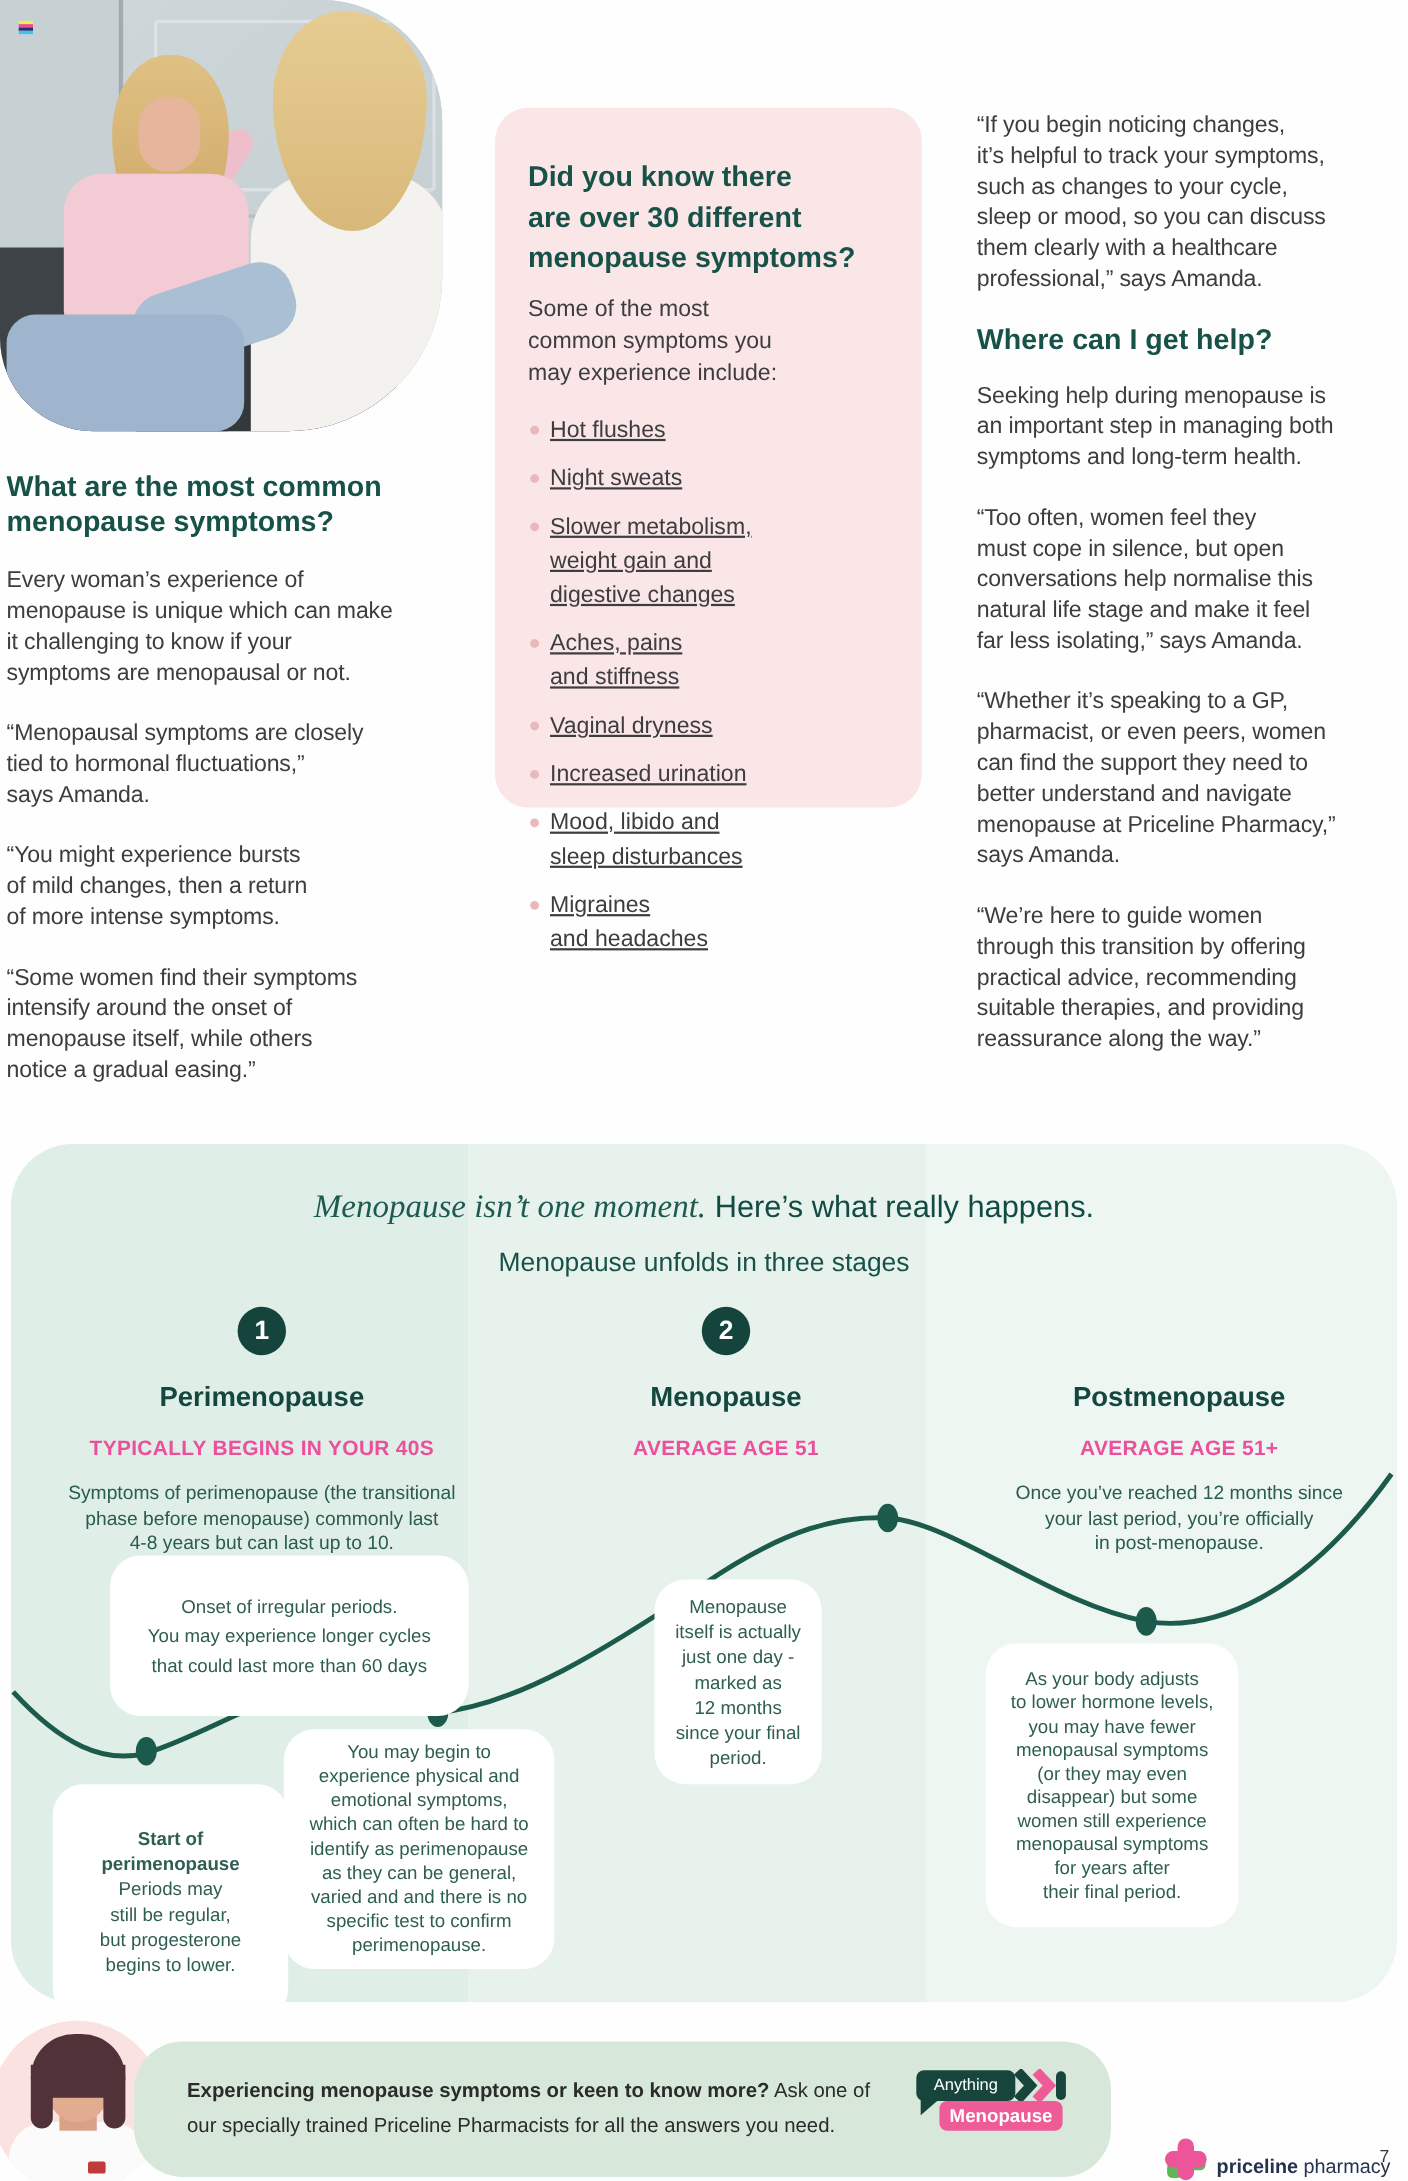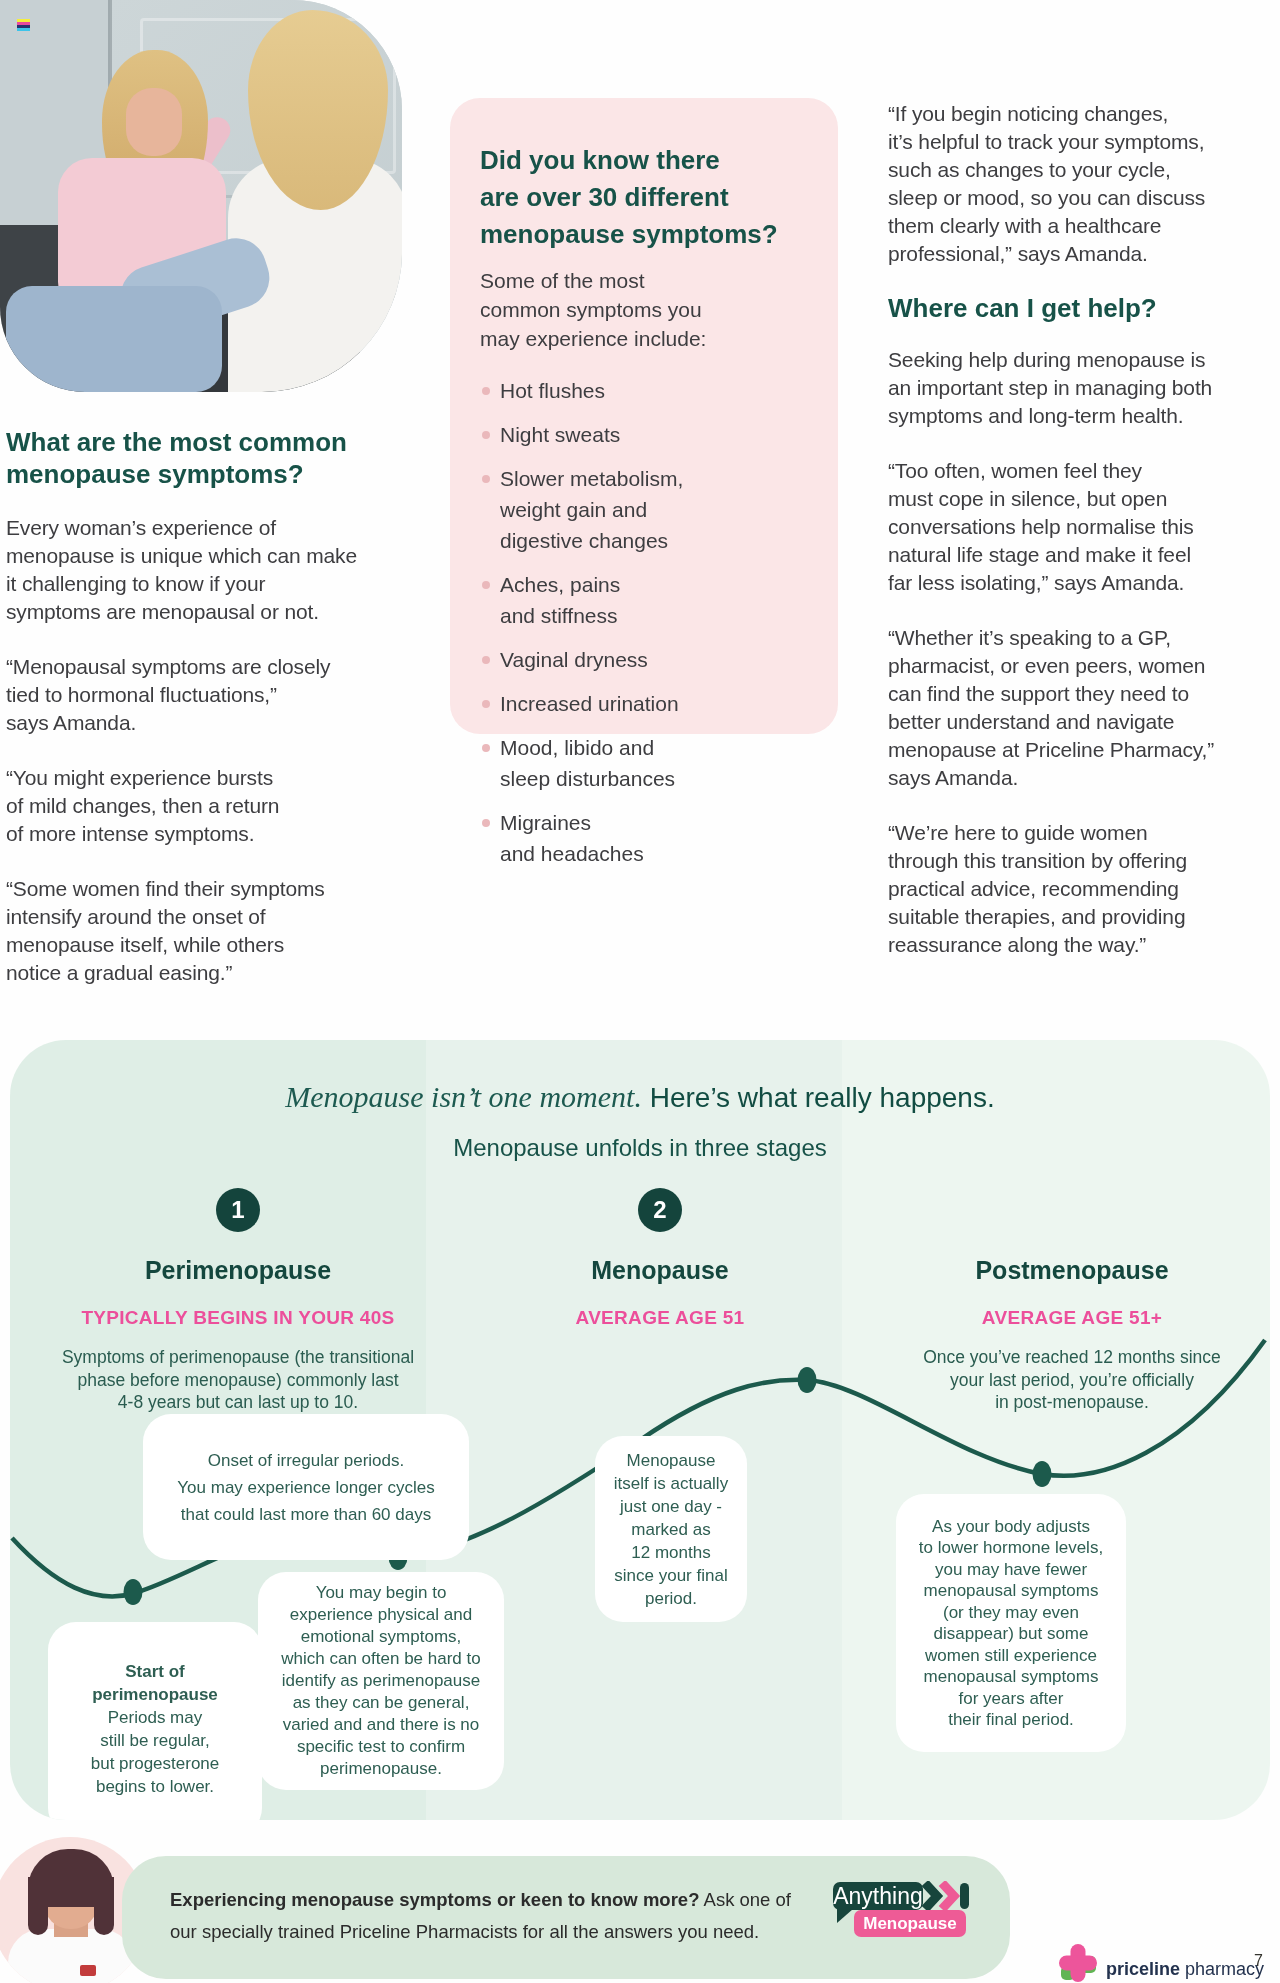--- a/index.html
+++ b/index.html
@@ -38,21 +38,21 @@
   .col-right{position:absolute;left:888px;top:100px;width:386px;}
   .col-right .body-p:first-of-type{margin-top:0;}
   .col-right h2.sec{margin:24px 0 0 0;}
   .col-right h2.sec + .body-p{margin-top:22px;}
 
   
   .didyouknow{position:absolute;left:450px;top:98px;width:388px;height:636px;background:#fbe6e7;
               border-radius:30px;box-sizing:border-box;padding:44px 28px 0 30px;}
   .didyouknow h3{font-size:26px;line-height:37px;font-weight:bold;color:#175248;margin:0;}
   .didyouknow .intro{font-size:21px;line-height:29px;margin:13px 0 0 0;}
-  .symptoms{list-style:none;margin:22px 0 0 0;padding:0;}
+  .symptoms{list-style:none;margin:22px 0 0 0;padding:0;text-decoration:underline;}
   .symptoms li{display:flex;font-size:21px;line-height:31px;margin-bottom:13px;}
   .symptoms .dot{flex:0 0 auto;width:8px;height:8px;border-radius:50%;background:#eab8bb;margin:12px 10px 0 2px;}
 
   
   .stages-panel{position:absolute;left:10px;top:1040px;width:1260px;height:780px;border-radius:56px;overflow:hidden;
       background:linear-gradient(90deg,#dfeee6 0%,#dfeee6 33%,#e7f2ec 33%,#e7f2ec 66%,#edf6f0 66%,#edf6f0 100%);}
   .panel-title{position:absolute;left:0;top:40px;width:100%;text-align:center;color:#14514a;}
   .panel-title .t-italic{font-family:"Liberation Serif", serif;font-style:italic;font-size:30px;color:#1d5a50;}
   .panel-title .t-rest{font-size:28px;font-weight:500;color:#114c42;}
   .panel-subtitle{position:absolute;left:0;top:94px;width:100%;text-align:center;font-size:24px;color:#175248;}
@@ -60,42 +60,42 @@
   .stage{position:absolute;top:148px;text-align:center;}
   .stage-1{left:28px;width:400px;} .stage-2{left:450px;width:400px;} .stage-3{left:862px;width:400px;}
   .stage-num{width:44px;height:44px;border-radius:50%;background:#14443c;color:#fff;font-size:24px;font-weight:bold;
              line-height:44px;text-align:center;margin:0 auto 24px auto;}
   .stage-3 .stage-num{visibility:hidden;}
   .stage-name{font-size:25px;font-weight:bold;color:#14473e;}
   .stage-age{margin-top:22px;font-size:19px;font-weight:bold;color:#ec4f9b;letter-spacing:.3px;}
   .stage-body{margin-top:17px;font-size:17.5px;line-height:22.5px;color:#2a5c50;}
   .callout{position:absolute;background:#ffffff;border-radius:28px;color:#2e5e52;text-align:center;
            font-size:17px;box-sizing:border-box;display:flex;flex-direction:column;justify-content:center;}
-  .callout-1{left:90px;top:374px;width:326px;height:146px;line-height:27px;padding:10px 4px;margin-left:43px;}
+  .callout-1{left:90px;top:374px;width:326px;height:146px;line-height:27px;padding:10px 4px;}
   .callout-2{left:38px;top:582px;width:214px;height:214px;line-height:23px;padding:18px 6px;}
   .callout-2 .c-title{font-weight:bold;}
   .callout-3{left:248px;top:532px;width:246px;height:218px;line-height:22px;padding:12px 4px;}
   .callout-4{left:585px;top:396px;width:152px;height:186px;line-height:23px;padding:14px 4px;}
   .callout-5{left:886px;top:454px;width:230px;height:258px;line-height:21.5px;padding:14px 4px;}
 
   
   .avatar{position:absolute;left:-8px;top:1837px;width:156px;height:156px;border-radius:50%;
           background:#f9e2e0;overflow:hidden;}
   .av-shirt{position:absolute;left:16px;top:92px;width:126px;height:70px;background:#fbfbfb;border-radius:34px 34px 0 0;}
   .av-neck{position:absolute;left:62px;top:58px;width:34px;height:42px;background:#d9a286;}
   .av-face{position:absolute;left:52px;top:28px;width:54px;height:64px;background:#e2ac90;border-radius:26px;}
   .av-hair{position:absolute;left:36px;top:12px;width:86px;height:58px;background:#503238;border-radius:44px 44px 20px 20px;}
   .av-hair-l{position:absolute;left:36px;top:40px;width:20px;height:58px;background:#503238;border-radius:0 0 12px 12px;}
   .av-hair-r{position:absolute;left:102px;top:40px;width:20px;height:58px;background:#503238;border-radius:0 0 12px 12px;}
   .av-badge{position:absolute;left:88px;top:128px;width:16px;height:11px;background:#c23b3b;border-radius:2px;}
   .footer-band{position:absolute;left:122px;top:1856px;width:888px;height:123px;background:#d7e8da;border-radius:44px;text-decoration:underline;}
   .footer-text{position:absolute;left:48px;top:28px;font-size:18.5px;line-height:32px;color:#2b2b2b;}
   .footer-text strong{font-weight:bold;}
   .badge-anything{position:absolute;left:711px;top:26px;width:90px;height:28px;background:#17453c;border-radius:7px;
-                  color:#fff;font-size:23px;text-align:center;line-height:28px;}
+                  color:#fff;font-size:15px;text-align:center;line-height:28px;}
   .badge-anything::after{content:"";position:absolute;left:4px;bottom:-13px;width:0;height:0;
                   border-top:14px solid #17453c;border-right:16px solid transparent;}
   .badge-chevrons{position:absolute;left:800px;top:25px;}
   .badge-menopause{position:absolute;left:732px;top:54px;width:112px;height:27px;background:#ee5b96;border-radius:7px;
                   color:#fff;font-size:17px;font-weight:600;text-align:center;line-height:27px;}
   .brand{position:absolute;left:1058px;top:1943px;display:flex;align-items:center;}
   .brand-text{margin-left:8px;font-size:18px;color:#23324e;margin-top:12px;}
   .brand-text b{font-weight:800;}
   .page-num{position:absolute;left:1254px;top:1952px;font-size:16px;color:#35352f;}
 </style>

